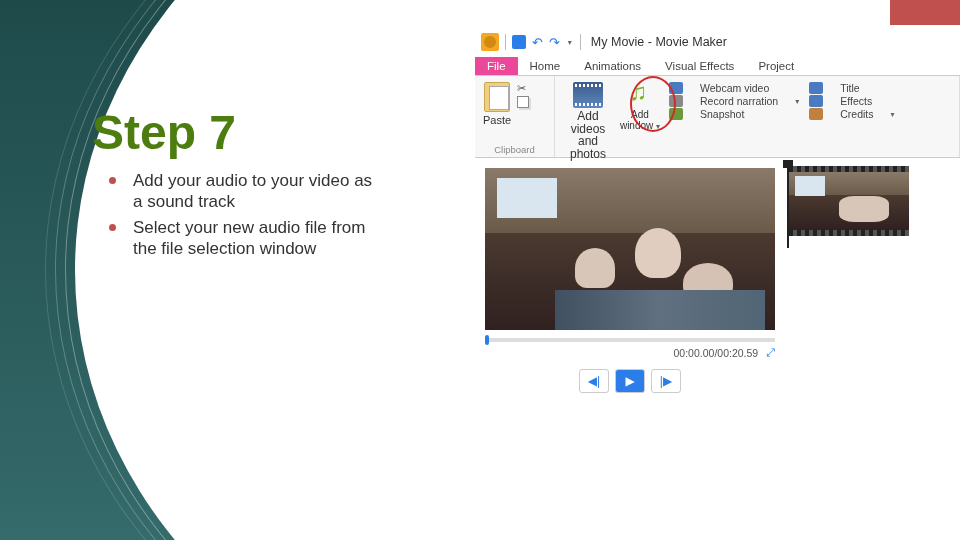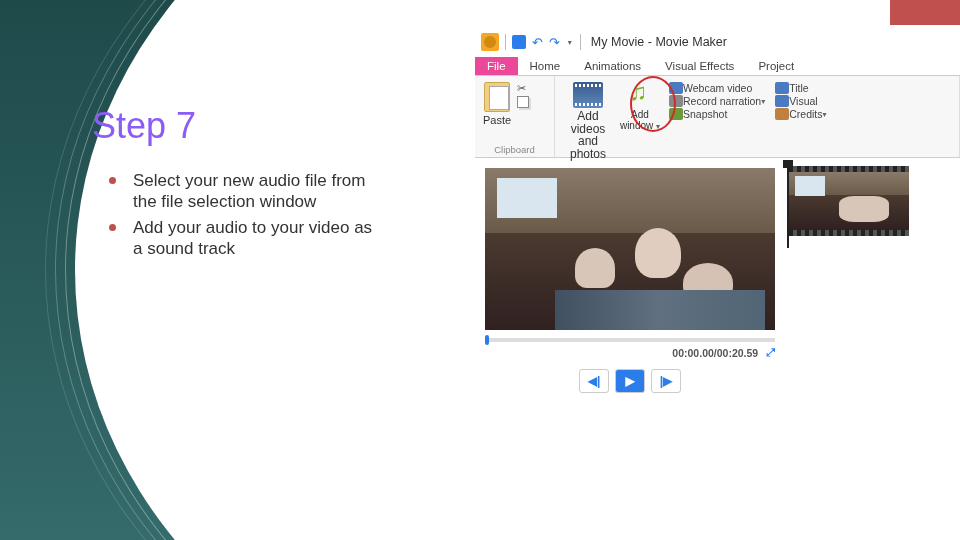--- a/index.html
+++ b/index.html
@@ -44,23 +44,23 @@
   .accent-block {
     position: absolute;
     top: 0; right: 0;
     width: 70px; height: 25px;
     background: #c0504d;
   }
 
   .step-title {
     position: absolute;
     top: 105px; left: 92px;
-    font-size: 36px;
-    font-weight: 400;
-    color: #8b5cf6;
+    font-size: 48px;
+    font-weight: 700;
+    color: #4d7c0f;
     font-family: "Century Gothic", "Segoe UI Light", sans-serif;
   }
 
   .bullets {
     position: absolute;
     top: 170px; left: 105px;
     width: 280px;
     list-style: none;
   }
   .bullets li {
@@ -164,36 +164,35 @@
   .circle-annot {
     position: absolute;
     border: 2.5px solid #d02a2a;
     border-radius: 50%;
     width: 46px; height: 56px;
     left: 155px; top: 46px;
     pointer-events: none;
   }
 
   .right-col { display: flex; flex-direction: column; gap: 1px; padding-top: 2px; }
-  .mini-row { display: flex; align-items: center; gap: 0; font-size: 10.5px; color: #444; white-space: nowrap; }
+  .mini-row { display: flex; align-items: center; gap: 17px; font-size: 10.5px; color: #444; white-space: nowrap; }
   .mini-ic { width: 14px; height: 12px; background: #888; border-radius: 2px; }
   .mini-ic.blue { background: #4a7ac0; }
   .mini-ic.orange { background: #c08040; }
   .mini-ic.green { background: #6a9a3a; }
 
   .stage {
     display: flex;
     height: 320px;
   }
   .preview {
     width: 310px;
     padding: 10px 10px 0 10px;
     display: flex;
     flex-direction: column;
-    font-weight: bold;
   }
   .video-frame {
     width: 290px;
     height: 162px;
     background: linear-gradient(180deg,#8a7a6a 0%, #6a5a4a 40%,#4a3a30 40%, #302020 100%);
     position: relative;
   }
   .vf-window { position:absolute; left:12px; top:10px; width:60px; height:40px; background:#d9e6ef; }
   .vf-person1 { position:absolute; left:90px; top:80px; width:40px; height:40px; background:#d8c6b8; border-radius:50% 50% 30% 30%; }
   .vf-person2 { position:absolute; left:150px; top:60px; width:46px; height:50px; background:#e0cdbf; border-radius:50% 50% 40% 40%; }
@@ -279,22 +278,22 @@
   <div class="arc2"></div>
   <div class="arc1"></div>
   <div class="curve"></div>
 </div>
 
 <div class="accent-block"></div>
 
 <h1 class="step-title">Step 7</h1>
 
 <ul class="bullets">
+  <li>Add your audio to your video as a sound track</li>
   <li>Select your new audio file from the file selection window</li>
-  <li>Add your audio to your video as a sound track</li>
 </ul>
 
 <div class="app">
 
   <div class="qat">
     <div class="app-icon"></div>
     <div class="qat-sep"></div>
     <div class="save-ic"></div>
     <span class="undo-ic">↶</span>
     <span class="redo-ic">↷</span>
@@ -354,21 +353,21 @@
               <span>Snapshot</span>
             </div>
         </div>
         <div class="right-col" style="margin-left:6px">
           <div class="mini-row">
               <div class="mini-ic blue"></div>
               <span>Title</span>
             </div>
           <div class="mini-row">
               <div class="mini-ic blue"></div>
-              <span>Visual</span>
+              <span>Effects</span>
             </div>
           <div class="mini-row">
               <div class="mini-ic orange"></div>
               <span>Credits</span>
               <span class="dd-sm">▾</span>
             </div>
         </div>
       </div>
     </div>
   </div>

